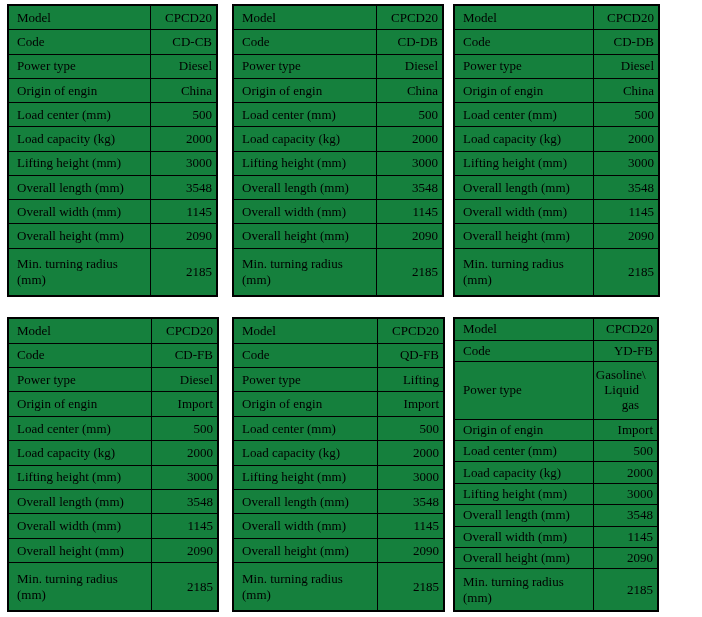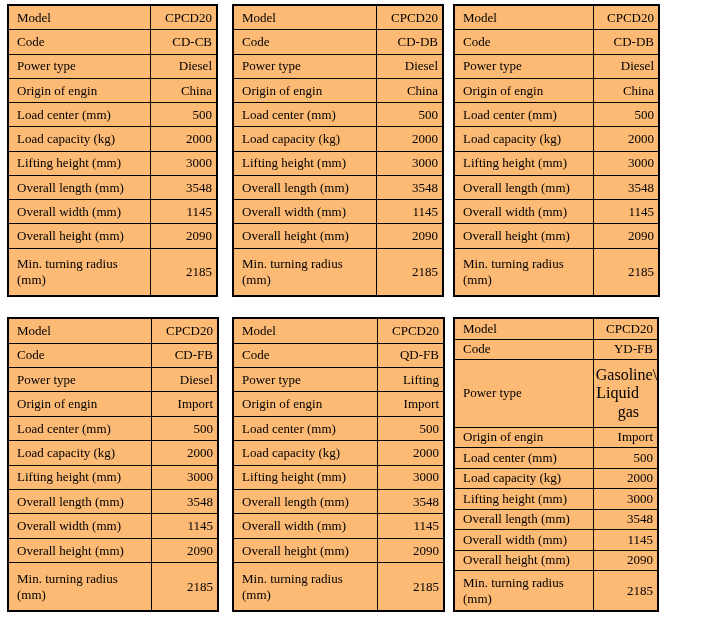--- a/index.html
+++ b/index.html
@@ -17,42 +17,42 @@
     position: relative;
     width: 702px;
     height: 617px;
     background: #ffffff;
   }
   table.spec-table {
     position: absolute;
     border-collapse: collapse;
     table-layout: fixed;
     border: 2px solid #000000;
-    background: #fdba74;
+    background: #15803d;
   }
   table.spec-table td {
     border: 1px solid #000000;
     font-size: 13px;
     color: #000000;
     vertical-align: middle;
     overflow: hidden;
   }
   td.label-cell {
     width: 69%;
     text-align: left;
     padding: 0 2px 0 8px;
   }
   td.value-cell {
     width: 31%;
     text-align: right;
     padding: 0 4px 0 2px;
     white-space: pre-line;
   }
   td.value-cell.two-line {
-    font-size: 16px;
+    font-size: 13px;
     line-height: 1.15;
     padding-right: 18px;
   }
   
   .t0 { left: 7px;   top: 4px;   width: 211px; height: 293px; }
   .t1 { left: 232px; top: 4px;   width: 212px; height: 293px; }
   .t2 { left: 453px; top: 4px;   width: 207px; height: 293px; }
   .t3 { left: 7px;   top: 317px; width: 212px; height: 295px; }
   .t4 { left: 232px; top: 317px; width: 213px; height: 295px; }
   .t5 { left: 453px; top: 317px; width: 206px; height: 295px; }

